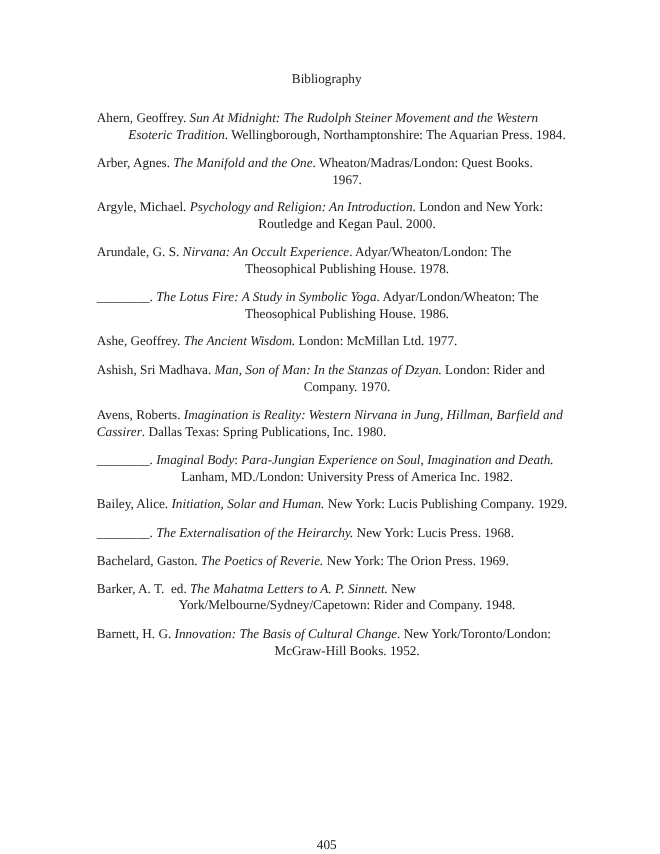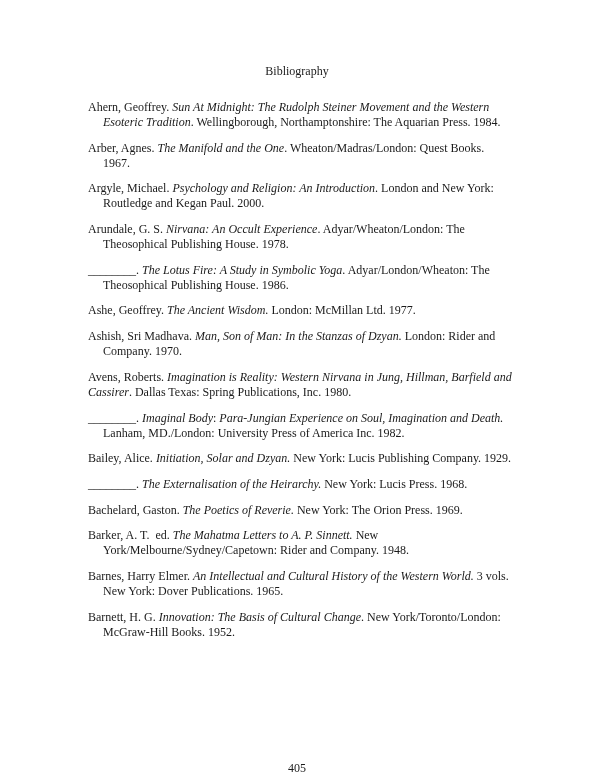--- a/index.html
+++ b/index.html
@@ -27,21 +27,21 @@
     top: 100px;
     left: 88px;
     width: 440px;
   }
   .entry { margin: 0 0 10.7px 0; }
   .line {
     height: 15px;
     line-height: 15px;
     white-space: pre;
   }
-  .line.cont { margin-left: 15px; }
+  .line.cont { margin-left: 15px; text-align: center; }
   .it { font-style: italic; }
   .page-number {
     position: absolute;
     top: 761px;
     left: 88px;
     width: 418px;
     text-align: center;
     line-height: 15px;
   }
 </style>
@@ -81,36 +81,32 @@
       </div>
       <div class="entry">
         <div class="line"><span>Avens, Roberts. </span><span class="it">Imagination is Reality: Western Nirvana in Jung, Hillman, Barfield and</span></div>
         <div class="line"><span class="it">Cassirer</span><span>. Dallas Texas: Spring Publications, Inc. 1980.</span></div>
       </div>
       <div class="entry">
         <div class="line"><span>________. </span><span class="it">Imaginal Body</span><span>: </span><span class="it">Para-Jungian Experience on Soul, Imagination and Death.</span></div>
         <div class="line cont"><span>Lanham, MD./London: University Press of America Inc. 1982.</span></div>
       </div>
       <div class="entry">
-        <div class="line"><span>Bailey, Alice. </span><span class="it">Initiation, Solar and Dzyan.</span><span> New York: Lucis Publishing Company. 1929.</span></div>
+        <div class="line"><span>Bailey, Alice. </span><span class="it">Initiation, Solar and Human.</span><span> New York: Lucis Publishing Company. 1929.</span></div>
       </div>
       <div class="entry">
         <div class="line"><span>________. </span><span class="it">The Externalisation of the Heirarchy.</span><span> New York: Lucis Press. 1968.</span></div>
       </div>
       <div class="entry">
         <div class="line"><span>Bachelard, Gaston. </span><span class="it">The Poetics of Reverie.</span><span> New York: The Orion Press. 1969.</span></div>
       </div>
       <div class="entry">
         <div class="line"><span>Barker, A. T.  ed. </span><span class="it">The Mahatma Letters to A. P. Sinnett.</span><span> New</span></div>
         <div class="line cont"><span>York/Melbourne/Sydney/Capetown: Rider and Company. 1948.</span></div>
       </div>
       <div class="entry">
-        <div class="line"><span>Barnes, Harry Elmer. </span><span class="it">An Intellectual and Cultural History of the Western World.</span><span> 3 vols.</span></div>
-        <div class="line cont"><span>New York: Dover Publications. 1965.</span></div>
-      </div>
-      <div class="entry">
         <div class="line"><span>Barnett, H. G. </span><span class="it">Innovation: The Basis of Cultural Change</span><span>. New York/Toronto/London:</span></div>
         <div class="line cont"><span>McGraw-Hill Books. 1952.</span></div>
       </div>
     </div>
 
   <div class="page-number">405</div>
 </div>
 
 </body></html>

